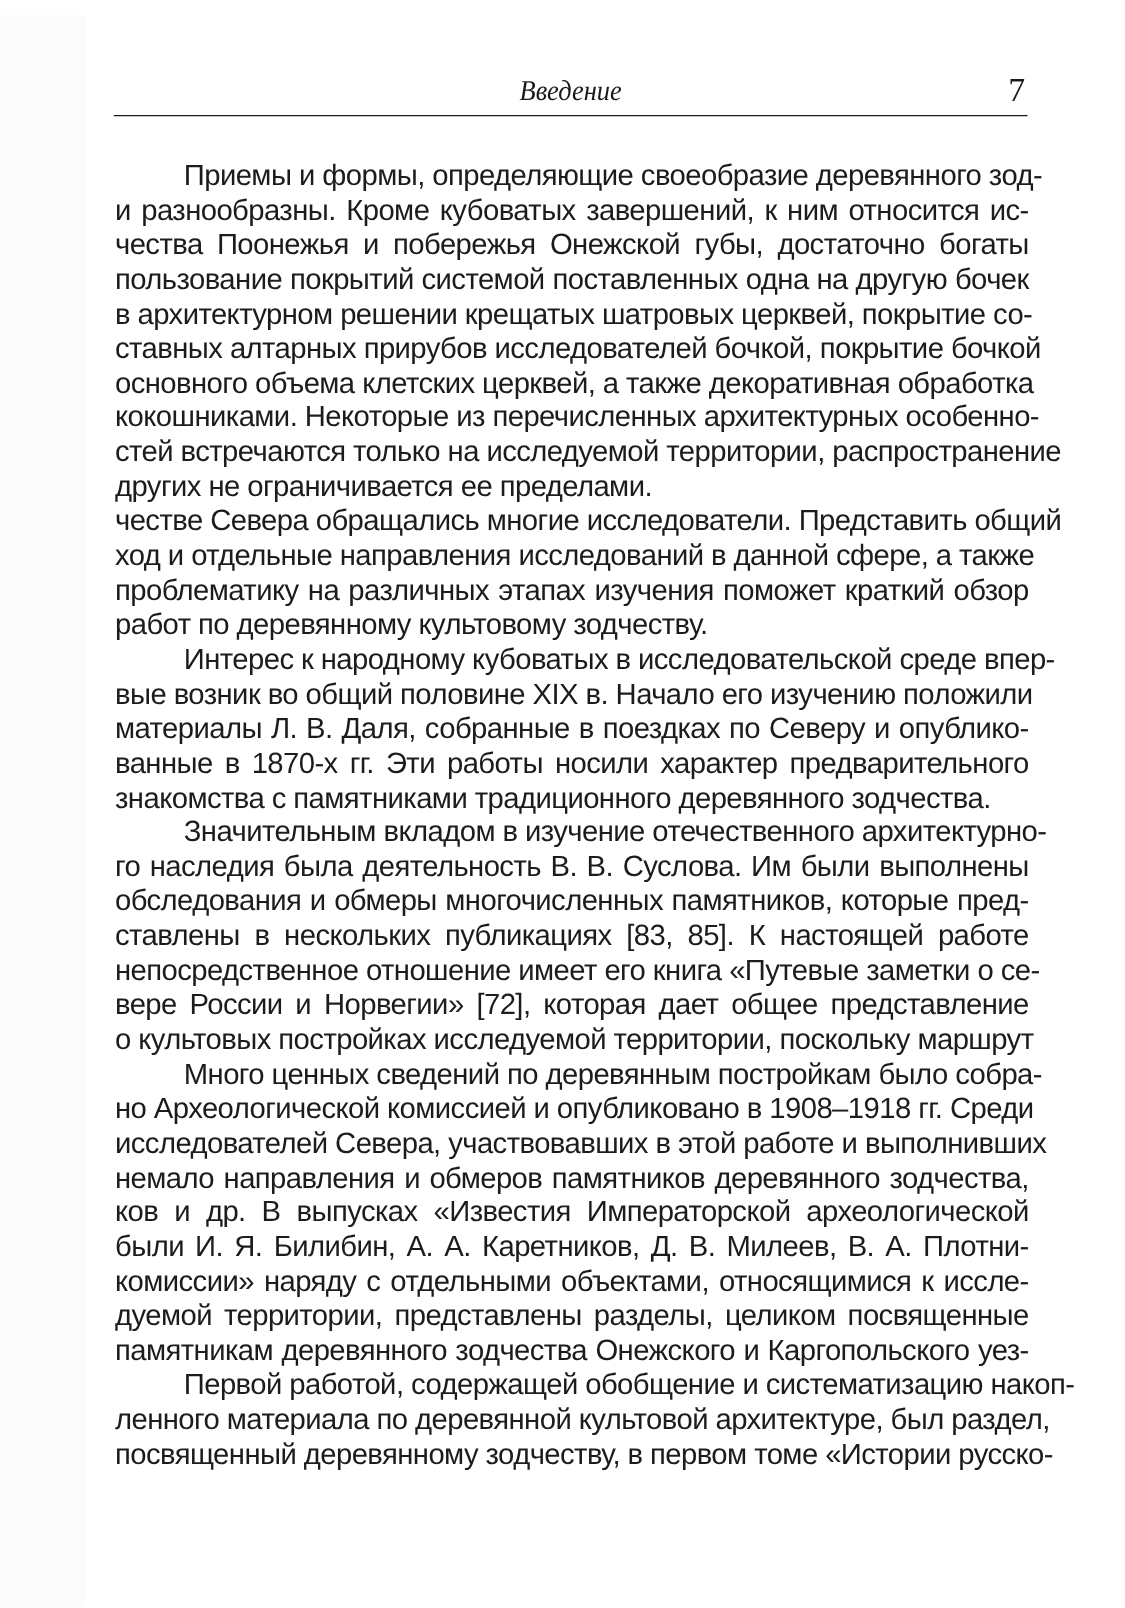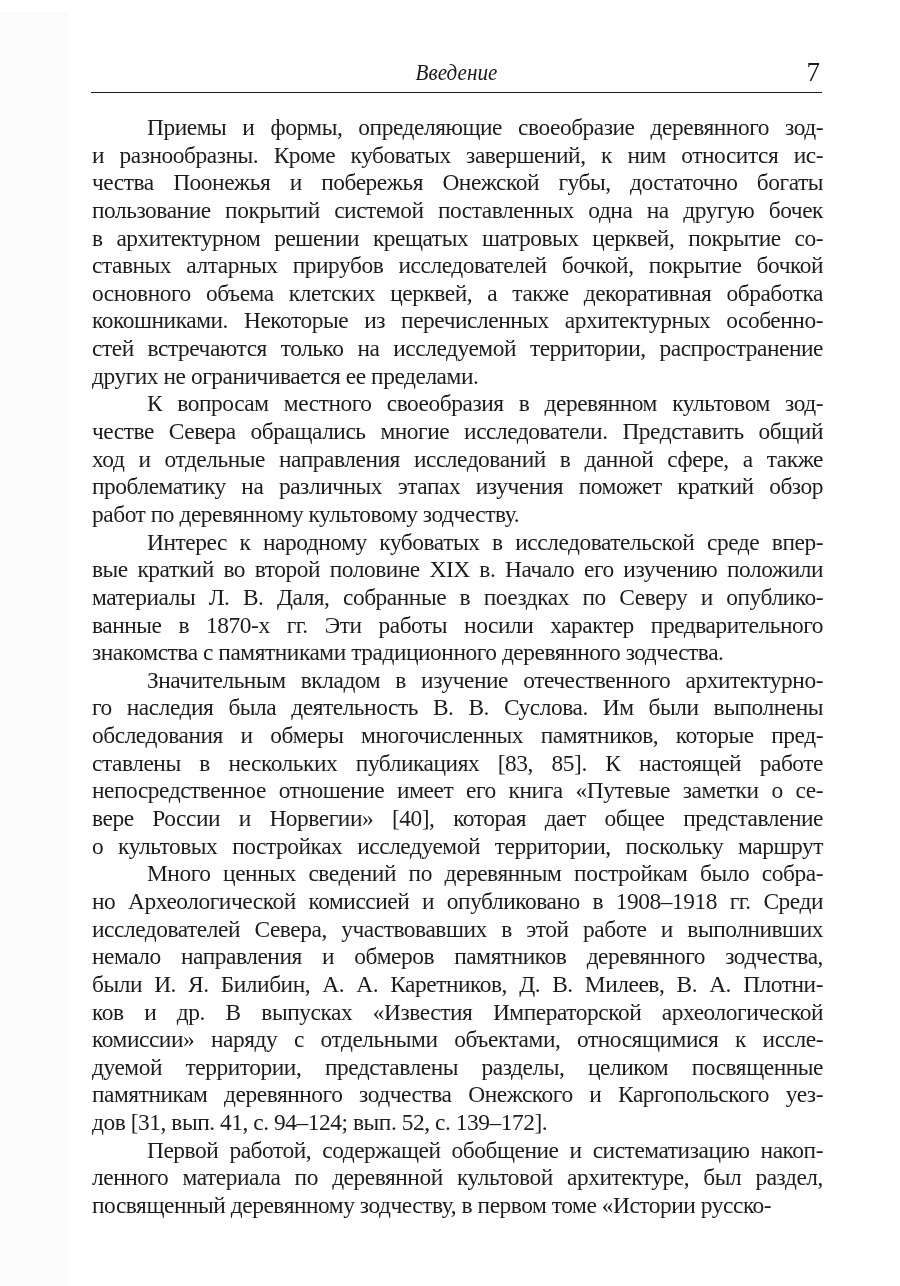--- a/index.html
+++ b/index.html
@@ -47,23 +47,23 @@
     position: absolute;
     right: 2px;
     top: 1px;
     font-family: "Liberation Serif", "DejaVu Serif", serif;
     font-size: 27px;
     color: #1a1a1a;
   }
   .body-text {
     position: absolute;
     left: 92px;
-    top: 114px;
+    top: 127px;
     width: 731px;
-    font-family: Liberation Serif, serif;
+    font-family: Liberation Sans, sans-serif;
     font-size: 23.4px;
     color: #1c1c1c;
   }
   .para { margin: 0; padding: 0; }
   .line {
     display: block;
     height: 27.65px;
     line-height: 27.65px;
     white-space: nowrap;
     text-align: justify;
@@ -92,53 +92,51 @@
         <span class="line">чества Поонежья и побережья Онежской губы, достаточно богаты</span>
         <span class="line">пользование покрытий системой поставленных одна на другую бочек</span>
         <span class="line">в архитектурном решении крещатых шатровых церквей, покрытие со-</span>
         <span class="line">ставных алтарных прирубов исследователей бочкой, покрытие бочкой</span>
         <span class="line">основного объема клетских церквей, а также декоративная обработка</span>
         <span class="line">кокошниками. Некоторые из перечисленных архитектурных особенно-</span>
         <span class="line">стей встречаются только на исследуемой территории, распространение</span>
         <span class="line last" style="text-align-last: left;">других не ограничивается ее пределами.</span>
       </div>
       <div class="para">
-        <span class="line first">К вопросам местного своеобразия в деревянном культовом зод-</span>
         <span class="line">честве Севера обращались многие исследователи. Представить общий</span>
         <span class="line">ход и отдельные направления исследований в данной сфере, а также</span>
         <span class="line">проблематику на различных этапах изучения поможет краткий обзор</span>
         <span class="line last" style="text-align-last: left;">работ по деревянному культовому зодчеству.</span>
       </div>
       <div class="para">
         <span class="line first">Интерес к народному кубоватых в исследовательской среде впер-</span>
-        <span class="line">вые краткий во второй половине XIX в. Начало его изучению положили</span>
+        <span class="line">вые возник во общий половине XIX в. Начало его изучению положили</span>
         <span class="line">материалы Л. В. Даля, собранные в поездках по Северу и опублико-</span>
         <span class="line">ванные в 1870-х гг. Эти работы носили характер предварительного</span>
         <span class="line last" style="text-align-last: left;">знакомства с памятниками традиционного деревянного зодчества.</span>
       </div>
       <div class="para">
         <span class="line first">Значительным вкладом в изучение отечественного архитектурно-</span>
         <span class="line">го наследия была деятельность В. В. Суслова. Им были выполнены</span>
         <span class="line">обследования и обмеры многочисленных памятников, которые пред-</span>
         <span class="line">ставлены в нескольких публикациях [83, 85]. К настоящей работе</span>
         <span class="line">непосредственное отношение имеет его книга «Путевые заметки о се-</span>
-        <span class="line">вере России и Норвегии» [40], которая дает общее представление</span>
+        <span class="line">вере России и Норвегии» [72], которая дает общее представление</span>
         <span class="line">о культовых постройках исследуемой территории, поскольку маршрут</span>
       </div>
       <div class="para">
         <span class="line first">Много ценных сведений по деревянным постройкам было собра-</span>
         <span class="line">но Археологической комиссией и опубликовано в 1908–1918 гг. Среди</span>
         <span class="line">исследователей Севера, участвовавших в этой работе и выполнивших</span>
         <span class="line">немало направления и обмеров памятников деревянного зодчества,</span>
+        <span class="line">ков и др. В выпусках «Известия Императорской археологической</span>
         <span class="line">были И. Я. Билибин, А. А. Каретников, Д. В. Милеев, В. А. Плотни-</span>
-        <span class="line">ков и др. В выпусках «Известия Императорской археологической</span>
         <span class="line">комиссии» наряду с отдельными объектами, относящимися к иссле-</span>
         <span class="line">дуемой территории, представлены разделы, целиком посвященные</span>
         <span class="line">памятникам деревянного зодчества Онежского и Каргопольского уез-</span>
-        <span class="line last" style="text-align-last: left;">дов [31, вып. 41, с. 94–124; вып. 52, с. 139–172].</span>
       </div>
       <div class="para">
         <span class="line first">Первой работой, содержащей обобщение и систематизацию накоп-</span>
         <span class="line">ленного материала по деревянной культовой архитектуре, был раздел,</span>
         <span class="line last" style="text-align-last: left;">посвященный деревянному зодчеству, в первом томе «Истории русско-</span>
       </div>
     </div>
 </div>
 
 </body></html>

